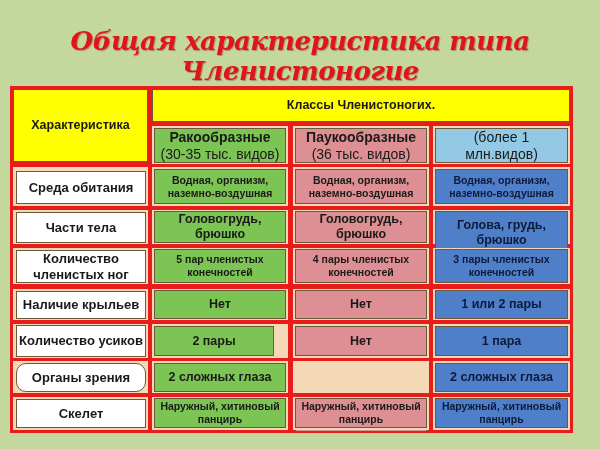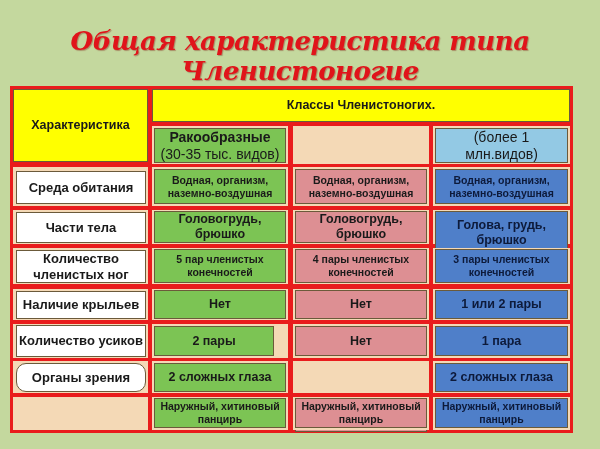--- a/index.html
+++ b/index.html
@@ -65,20 +65,24 @@
   <div class="cell yellow hdr-main" style="left:142px;top:3px;width:418px;height:33px;border:1px solid #6b5a3a;">
     <span>Классы Членистоногих.</span>
   </div>
 
   <div class="bg-frame" style="left:142px;top:40px;width:136px;height:38px;"></div>
   <div class="inner green hdr-sub" style="left:144px;top:42px;width:132px;height:35px;flex-direction:column;">
     <b>Ракообразные</b>
     <span>(30-35 тыс. видов)</span>
   </div>
   <div class="bg-frame" style="left:283px;top:40px;width:136px;height:38px;"></div>
+  <div class="inner pink hdr-sub" style="left:285px;top:42px;width:132px;height:35px;flex-direction:column;">
+    <b>Паукообразные</b>
+    <span>(36 тыс. видов)</span>
+  </div>
   <div class="bg-frame" style="left:423px;top:40px;width:137px;height:38px;"></div>
   <div class="inner lightblue hdr-sub" style="left:425px;top:42px;width:133px;height:35px;flex-direction:column;">
     <span>(более 1 млн.видов)</span>
   </div>
 
   <div class="bg-frame" style="left:3px;top:81px;width:135px;height:39px;"></div>
   <div class="inner peach rowlbl" style="left:6px;top:85px;width:130px;height:33px;">
     <span>Среда обитания</span>
     </div>
   <div class="bg-frame" style="left:142px;top:81px;width:136px;height:39px;"></div>
@@ -173,20 +177,23 @@
   <div class="bg-frame" style="left:283px;top:275px;width:136px;height:32px;"></div>
   <div class="inner pink med" style="left:285px;top:277px;width:132px;height:29px;margin-top:40px;">
     <span>8 простых глаз</span>
     </div>
   <div class="bg-frame" style="left:423px;top:275px;width:137px;height:32px;"></div>
   <div class="inner blue med blue-text" style="left:425px;top:277px;width:133px;height:29px;">
     <span>2 сложных глаза</span>
     </div>
 
   <div class="bg-frame" style="left:3px;top:311px;width:135px;height:33px;"></div>
+  <div class="inner peach rowlbl" style="left:6px;top:313px;width:130px;height:29px;">
+    <span>Скелет</span>
+    </div>
   <div class="bg-frame" style="left:142px;top:311px;width:136px;height:33px;"></div>
   <div class="inner green small" style="left:144px;top:312px;width:132px;height:30px;">
     <span>Наружный, хитиновый панцирь</span>
     </div>
   <div class="bg-frame" style="left:283px;top:311px;width:136px;height:33px;"></div>
   <div class="inner pink small" style="left:285px;top:312px;width:132px;height:30px;">
     <span>Наружный, хитиновый панцирь</span>
     </div>
   <div class="bg-frame" style="left:423px;top:311px;width:137px;height:33px;"></div>
   <div class="inner blue small blue-text" style="left:425px;top:312px;width:133px;height:30px;">

